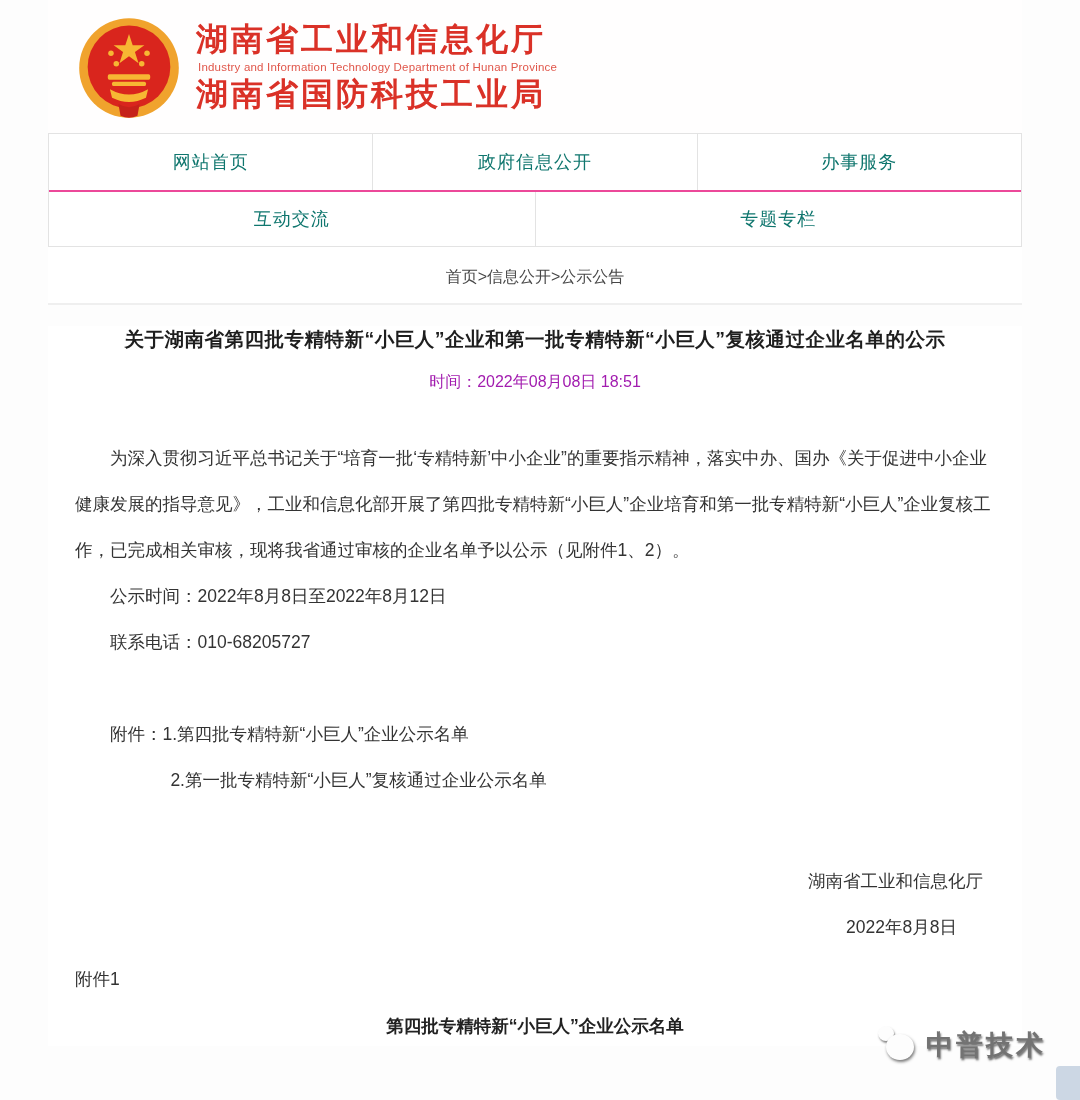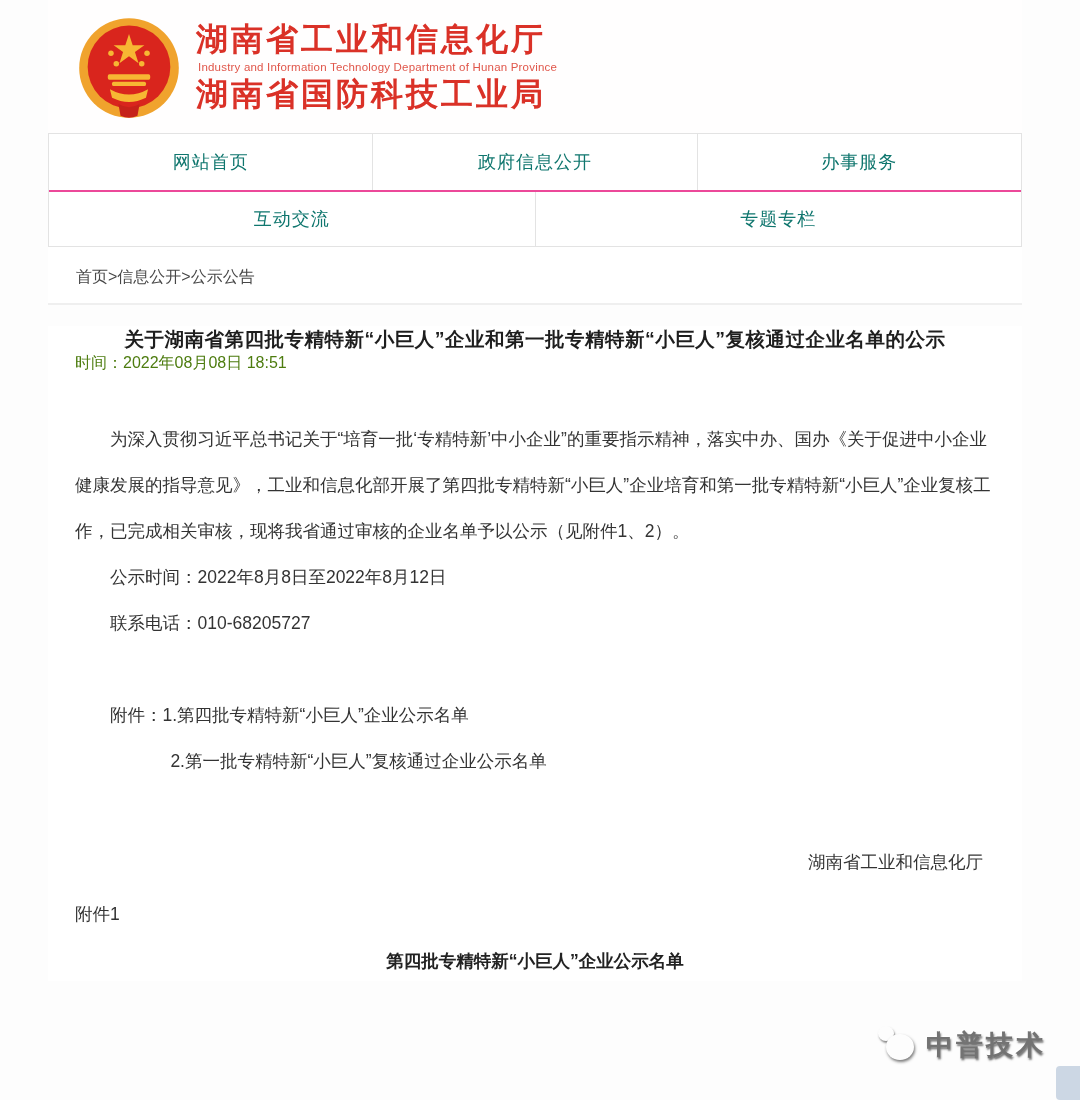--- a/index.html
+++ b/index.html
@@ -51,35 +51,38 @@
   }
   .nav-cell + .nav-cell { border-left: 1px solid #e3e3e3; }
 
   
   .breadcrumb {
     padding: 20px 28px 15px 28px;
     font-size: 16px;
     color: #474747;
     border-bottom: 2px solid #efefef;
     background: #fff;
+    text-align: center;
   }
 
   
   .article { background: #fff; padding: 0 27px; }
   .art-title {
     margin-top: 21px;
     text-align: center;
     font-size: 19.5px;
     font-weight: bold;
     color: #1e1e1e;
     letter-spacing: 0.5px;
   }
   .art-time {
+    margin-top: 19px;
+    text-align: center;
     font-size: 16px;
-    color: #4d7c0f;
+    color: #a21caf;
   }
   .art-body { margin-top: 42px; font-size: 17.5px; color: #333; }
   .art-body p { line-height: 46px; }
   .indent { text-indent: 2em; }
   .attach-first { margin-top: 46px; }
   .attach-second { text-indent: 5.45em; }
   .sign-org { margin-top: 55px; text-align: right; padding-right: 12px; }
   .sign-date { text-align: right; padding-right: 38px; }
   .annex-label { margin-top: 6px; }
   .table-title {
@@ -181,20 +184,21 @@
 
     <div class="art-body">
       <p class="indent">为深入贯彻习近平总书记关于“培育一批‘专精特新’中小企业”的重要指示精神，落实中办、国办《关于促进中小企业健康发展的指导意见》，工业和信息化部开展了第四批专精特新“小巨人”企业培育和第一批专精特新“小巨人”企业复核工作，已完成相关审核，现将我省通过审核的企业名单予以公示（见附件1、2）。</p>
       <p class="indent">公示时间：2022年8月8日至2022年8月12日</p>
       <p class="indent">联系电话：010-68205727</p>
 
       <p class="indent attach-first"><span>附件：</span><span>1.第四批专精特新“小巨人”企业公示名单</span></p>
       <p class="attach-second"><span>2.第一批专精特新“小巨人”复核通过企业公示名单</span></p>
 
       <p class="sign-org">湖南省工业和信息化厅</p>
+      <p class="sign-date">2022年8月8日</p>
 
       <p class="annex-label">附件1</p>
       <h2 class="table-title">第四批专精特新“小巨人”企业公示名单</h2>
 
     </div>
   </article>
 </div>
 
 <div class="watermark">
   <div class="wm-icon">

